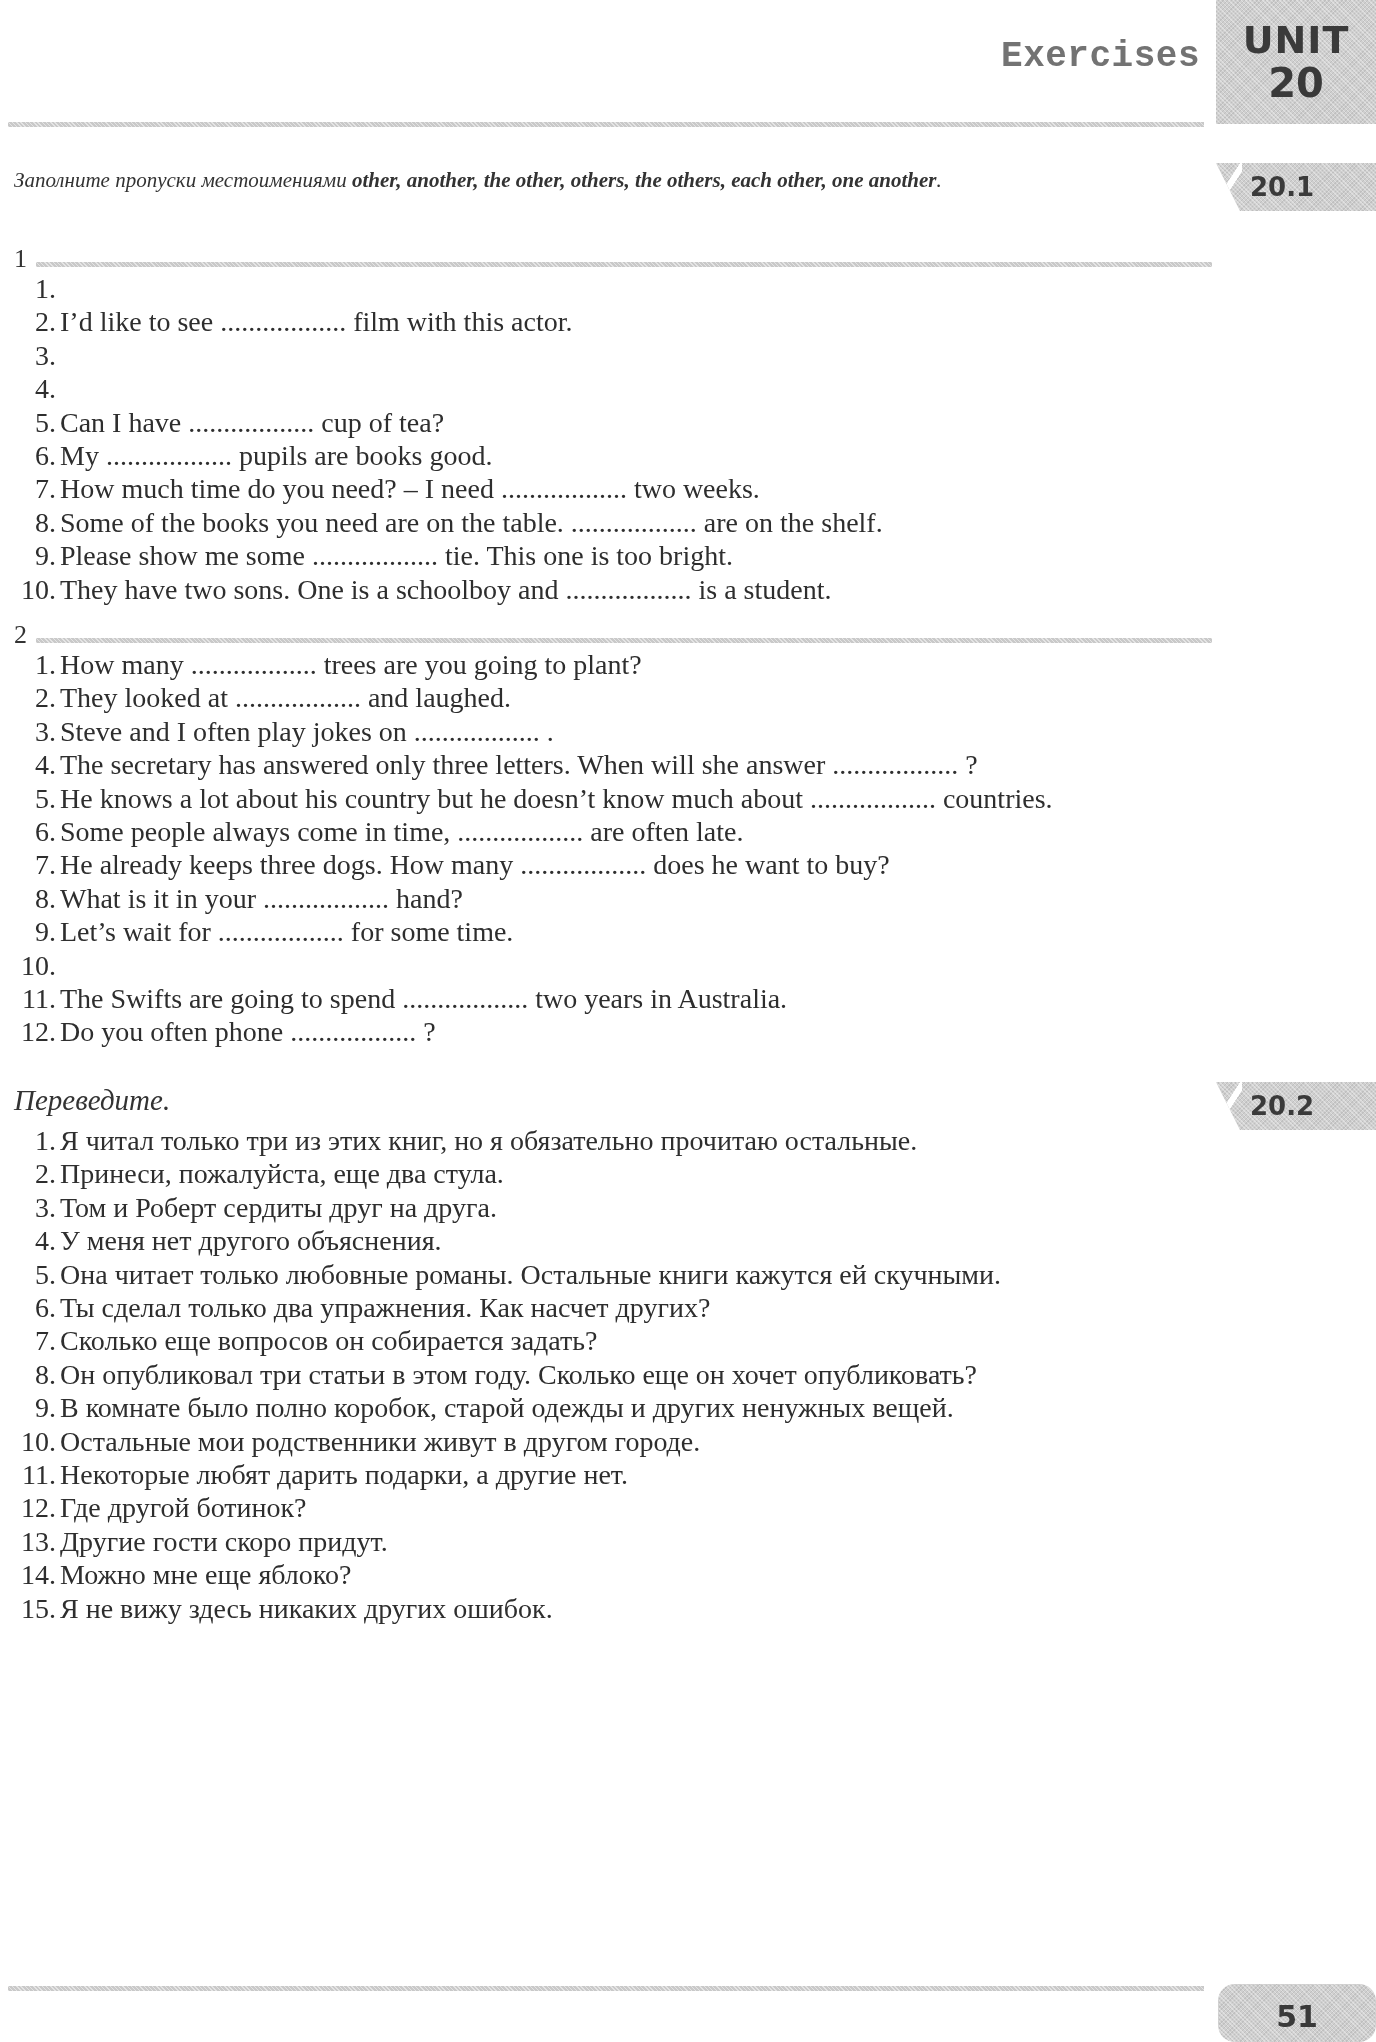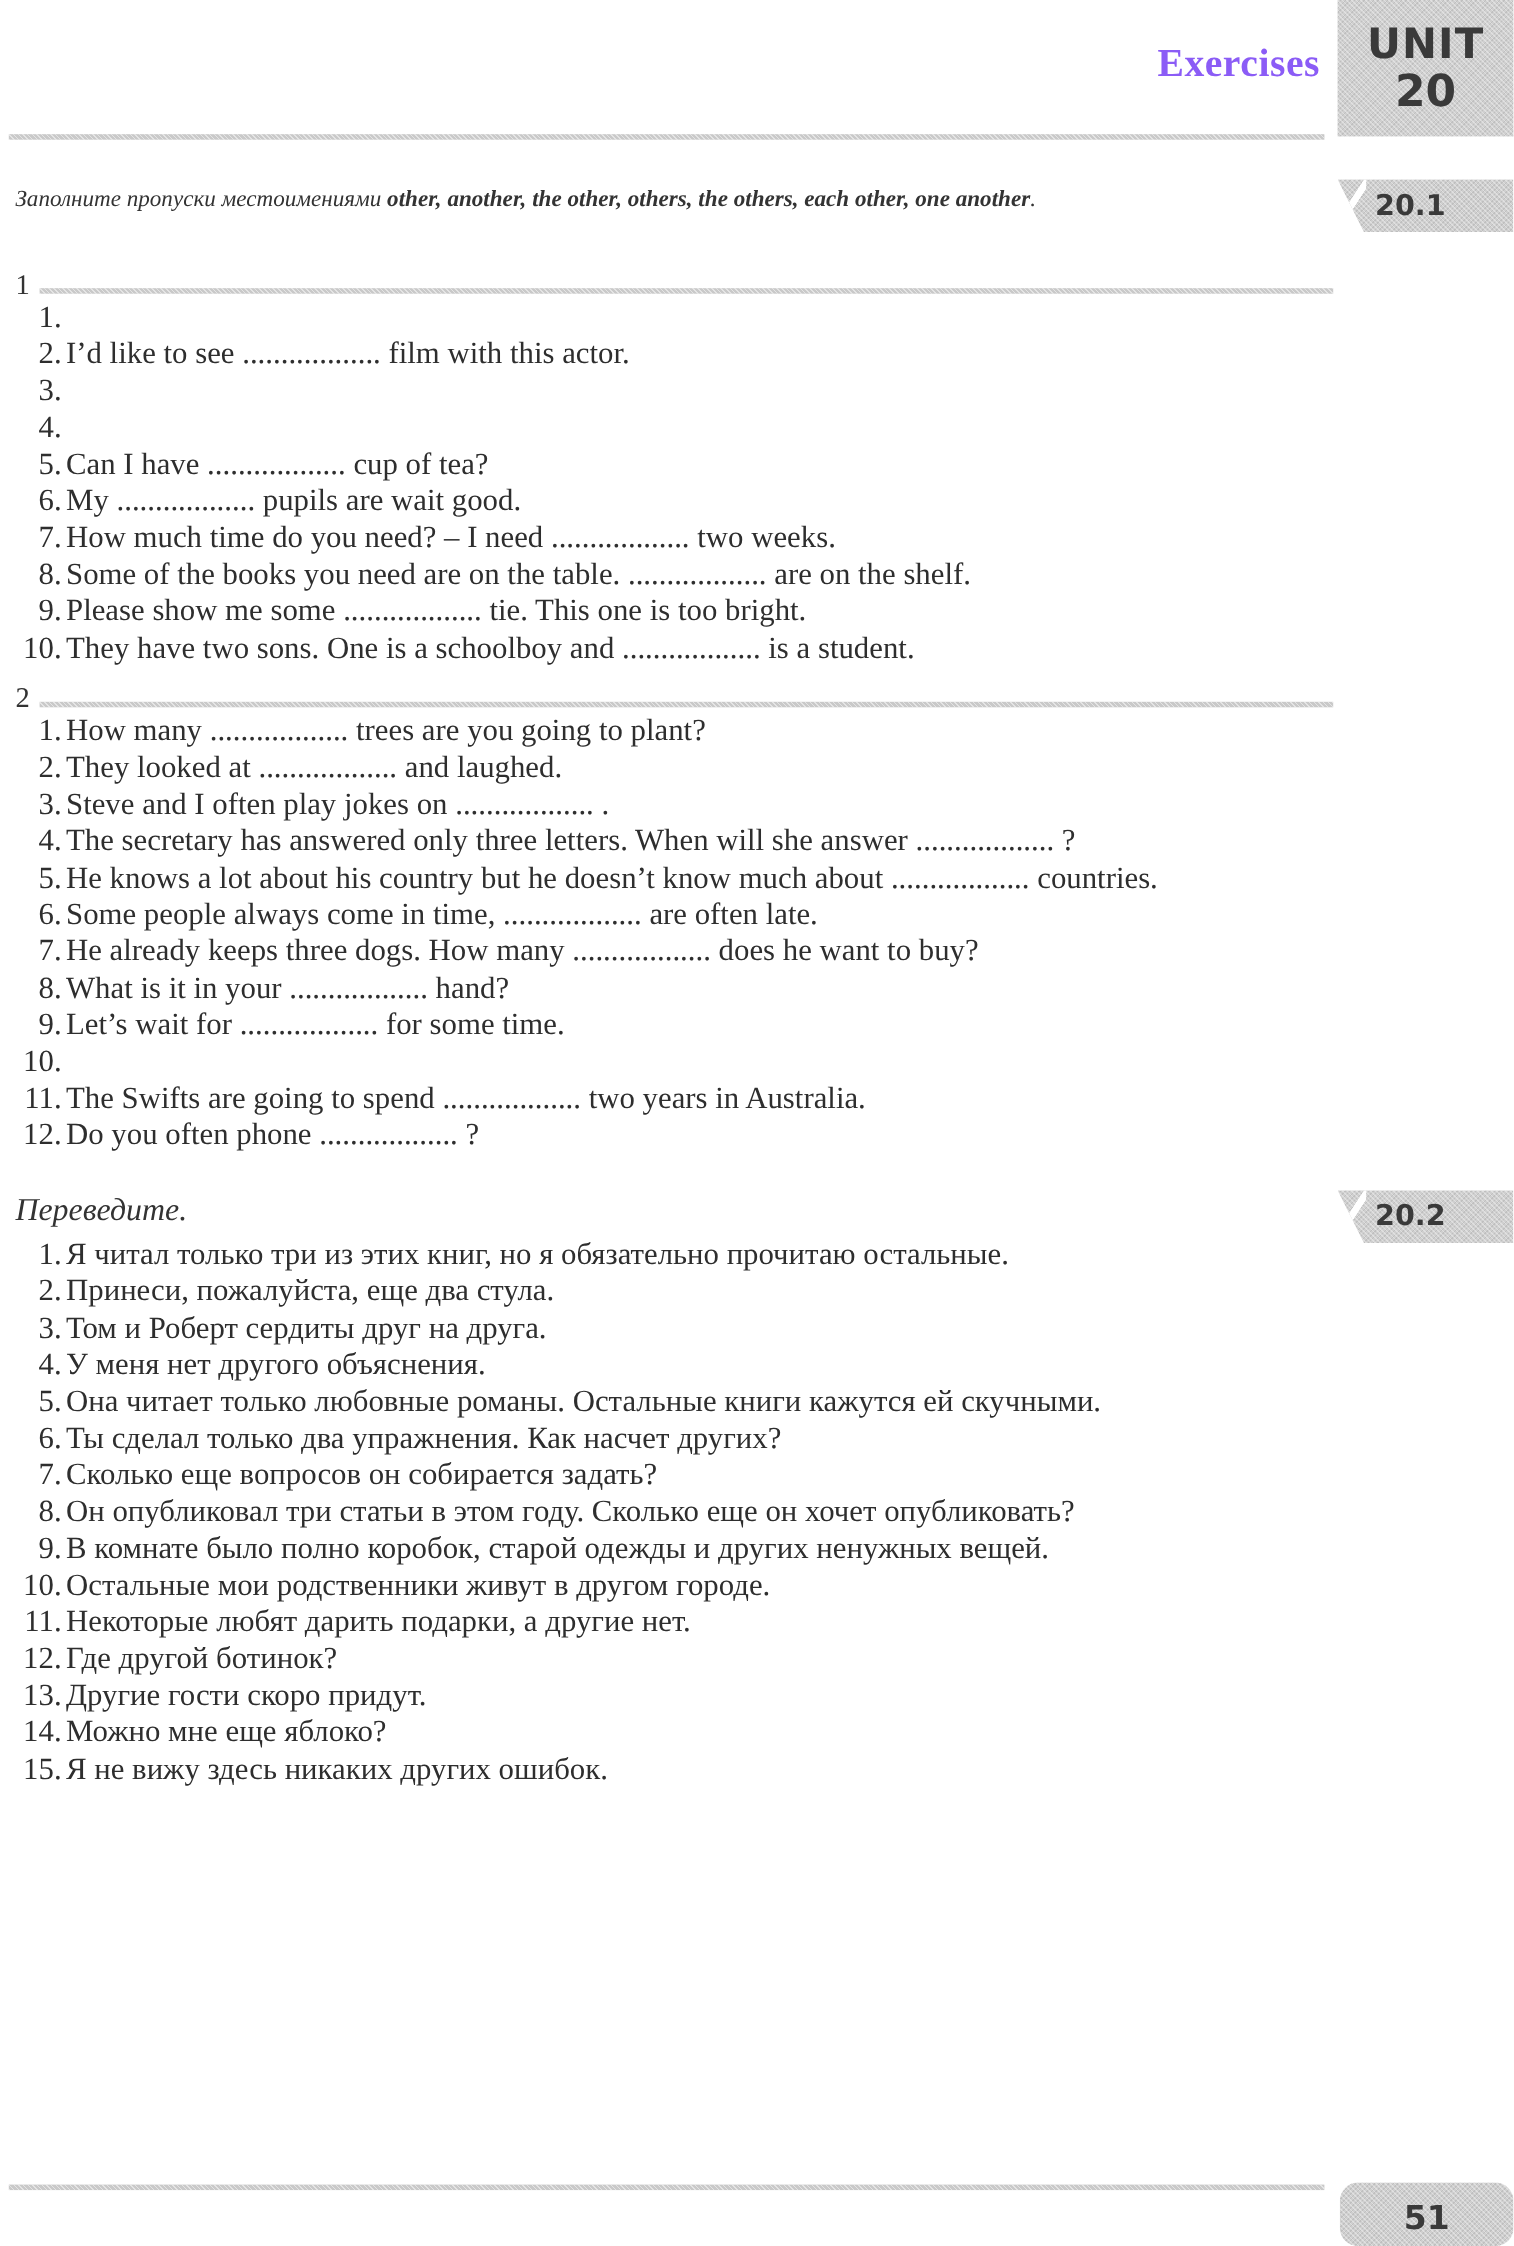--- a/index.html
+++ b/index.html
@@ -15,22 +15,22 @@
       repeating-linear-gradient(-45deg, rgba(0,0,0,0.08) 0 1px, transparent 1px 3px);
   }
   .rule {
     position: absolute; height: 5px;
     background-color: #c9c9c9;
     background-image: repeating-linear-gradient(45deg, rgba(255,255,255,0.5) 0 1px, transparent 1px 3px);
   }
   
   #header-title {
     position: absolute; right: 176px; top: 36px;
-    font-family: Liberation Serif, serif; font-weight: bold;
-    font-size: 36px; color: #8b5cf6; letter-spacing: 0.5px;
+    font-family: Liberation Mono, monospace; font-weight: bold;
+    font-size: 36px; color: #737373; letter-spacing: 0.5px;
   }
   #unit-box {
     position: absolute; left: 1216px; top: 0; width: 160px; height: 124px;
     display: flex; flex-direction: column; align-items: center; justify-content: center;
     font-family: "DejaVu Sans", sans-serif; font-weight: bold; color: #3a3a3a;
     line-height: 1.0;
   }
   #unit-box .u1 { font-size: 38px; letter-spacing: 1px; }
   #unit-box .u2 { font-size: 40px; margin-top: 4px; }
   #header-rule { left: 8px; top: 122px; width: 1196px; }
@@ -117,21 +117,21 @@
     </li>
     <li>
       <span class="num">4.</span>
     </li>
     <li>
       <span class="num">5.</span>
       <span>Can I have .................. cup of tea?</span>
     </li>
     <li>
       <span class="num">6.</span>
-      <span>My .................. pupils are wait good.</span>
+      <span>My .................. pupils are books good.</span>
     </li>
     <li>
       <span class="num">7.</span>
       <span>How much time do you need? – I need .................. two weeks.</span>
     </li>
     <li>
       <span class="num">8.</span>
       <span>Some of the books you need are on the table. .................. are on the shelf.</span>
     </li>
     <li>

